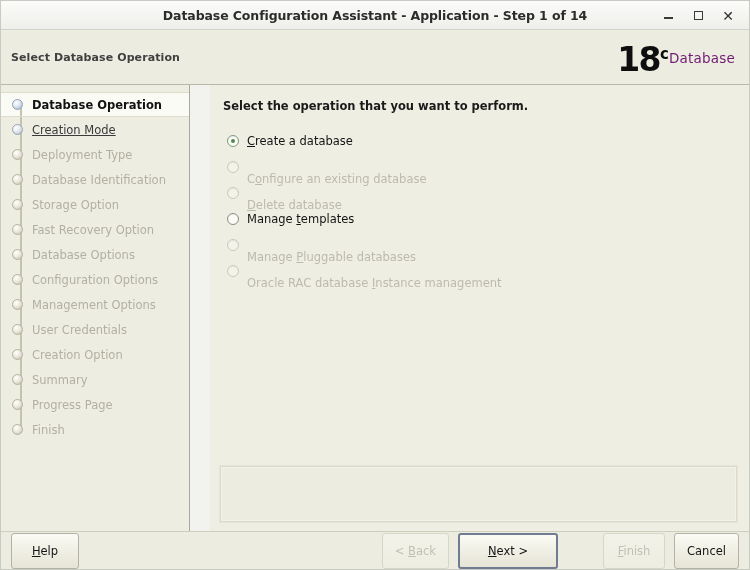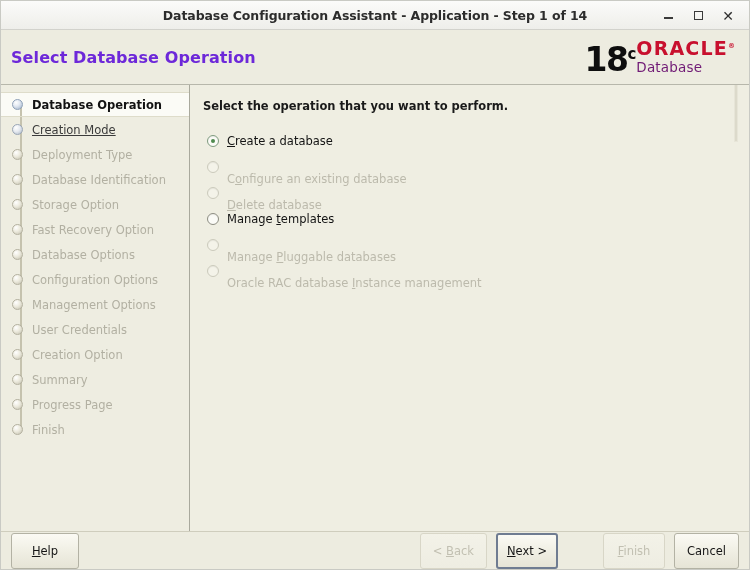--- a/index.html
+++ b/index.html
@@ -76,23 +76,23 @@
     min-height: 55px;
     background: #edece0;
     border-bottom: 1px solid #b7b7ab;
     display: flex;
     align-items: center;
     justify-content: space-between;
     padding: 0 10px 0 10px;
     position: relative;
   }
   .page-title {
-    font-size: 16px;
-    font-weight: bold;
-    color: #6d28d9;
+    font-size: 11px;
+    font-weight: bold;
+    color: #404040;
     letter-spacing: 0.1px;
   }
   .brand {
     display: flex;
     align-items: center;
     padding-right: 4px;
   }
   .brand-ver {
     font-size: 33px;
     font-weight: bold;
@@ -125,20 +125,21 @@
     color: #701a75;
     margin-top: 3px;
     letter-spacing: 0.2px;
   }
 
   
   .body {
     flex: 1;
     display: flex;
     min-height: 0;
+    gap: 20px;
   }
 
   
   .sidebar {
     width: 189px;
     min-width: 189px;
     background: #eeede1;
     border-right: 1px solid #a9a99d;
     padding-top: 7px;
     position: relative;
@@ -197,20 +198,21 @@
   }
   .step.pending .step-label {
     color: #b2b0a2;
   }
 
   
   .content {
     flex: 1;
     background: #efeee2;
     display: flex;
+    flex-direction: column;
     padding: 0;
     min-width: 0;
     justify-content: space-between;
   }
   .content-inner {
     flex: 1;
     padding: 14px 14px 0 11px;
   }
   .prompt {
     font-size: 11.5px;
@@ -291,21 +293,21 @@
   }
   .btn.help { margin-left: 0; min-width: 68px; }
   .btn.disabled {
     color: #c2c0b2;
     border-color: #d8d6c7;
     background: linear-gradient(to bottom, #f3f2e8 0%, #eeede2 100%);
     margin-left: 45px;
   }
   .btn.default {
     border: 2px solid #6f7c91;
-    padding: 0 9px;
+    padding: 0 28px;
   }
 </style>
 </head>
 <body>
 
 <div class="window">
 
   <div class="titlebar">
     <div class="title-text">Database Configuration Assistant - Application - Step 1 of 14</div>
     <div class="win-controls">
@@ -319,21 +321,20 @@
         <span class="closeglyph">✕</span>
       </div>
     </div>
   </div>
 
   <div class="header">
     <div class="page-title">Select Database Operation</div>
     <div class="brand">
       <div class="brand-ver"><span>18</span><sup>c</sup></div>
       <div class="brand-words">
-        <div class="brand-oracle"><span>ORACLE</span><span class="tm">®</span></div>
         <div class="brand-db">Database</div>
       </div>
     </div>
   </div>
 
   <div class="body">
 
     <div class="sidebar">
       <div class="steps" id="steps">
           <div class="step active">

